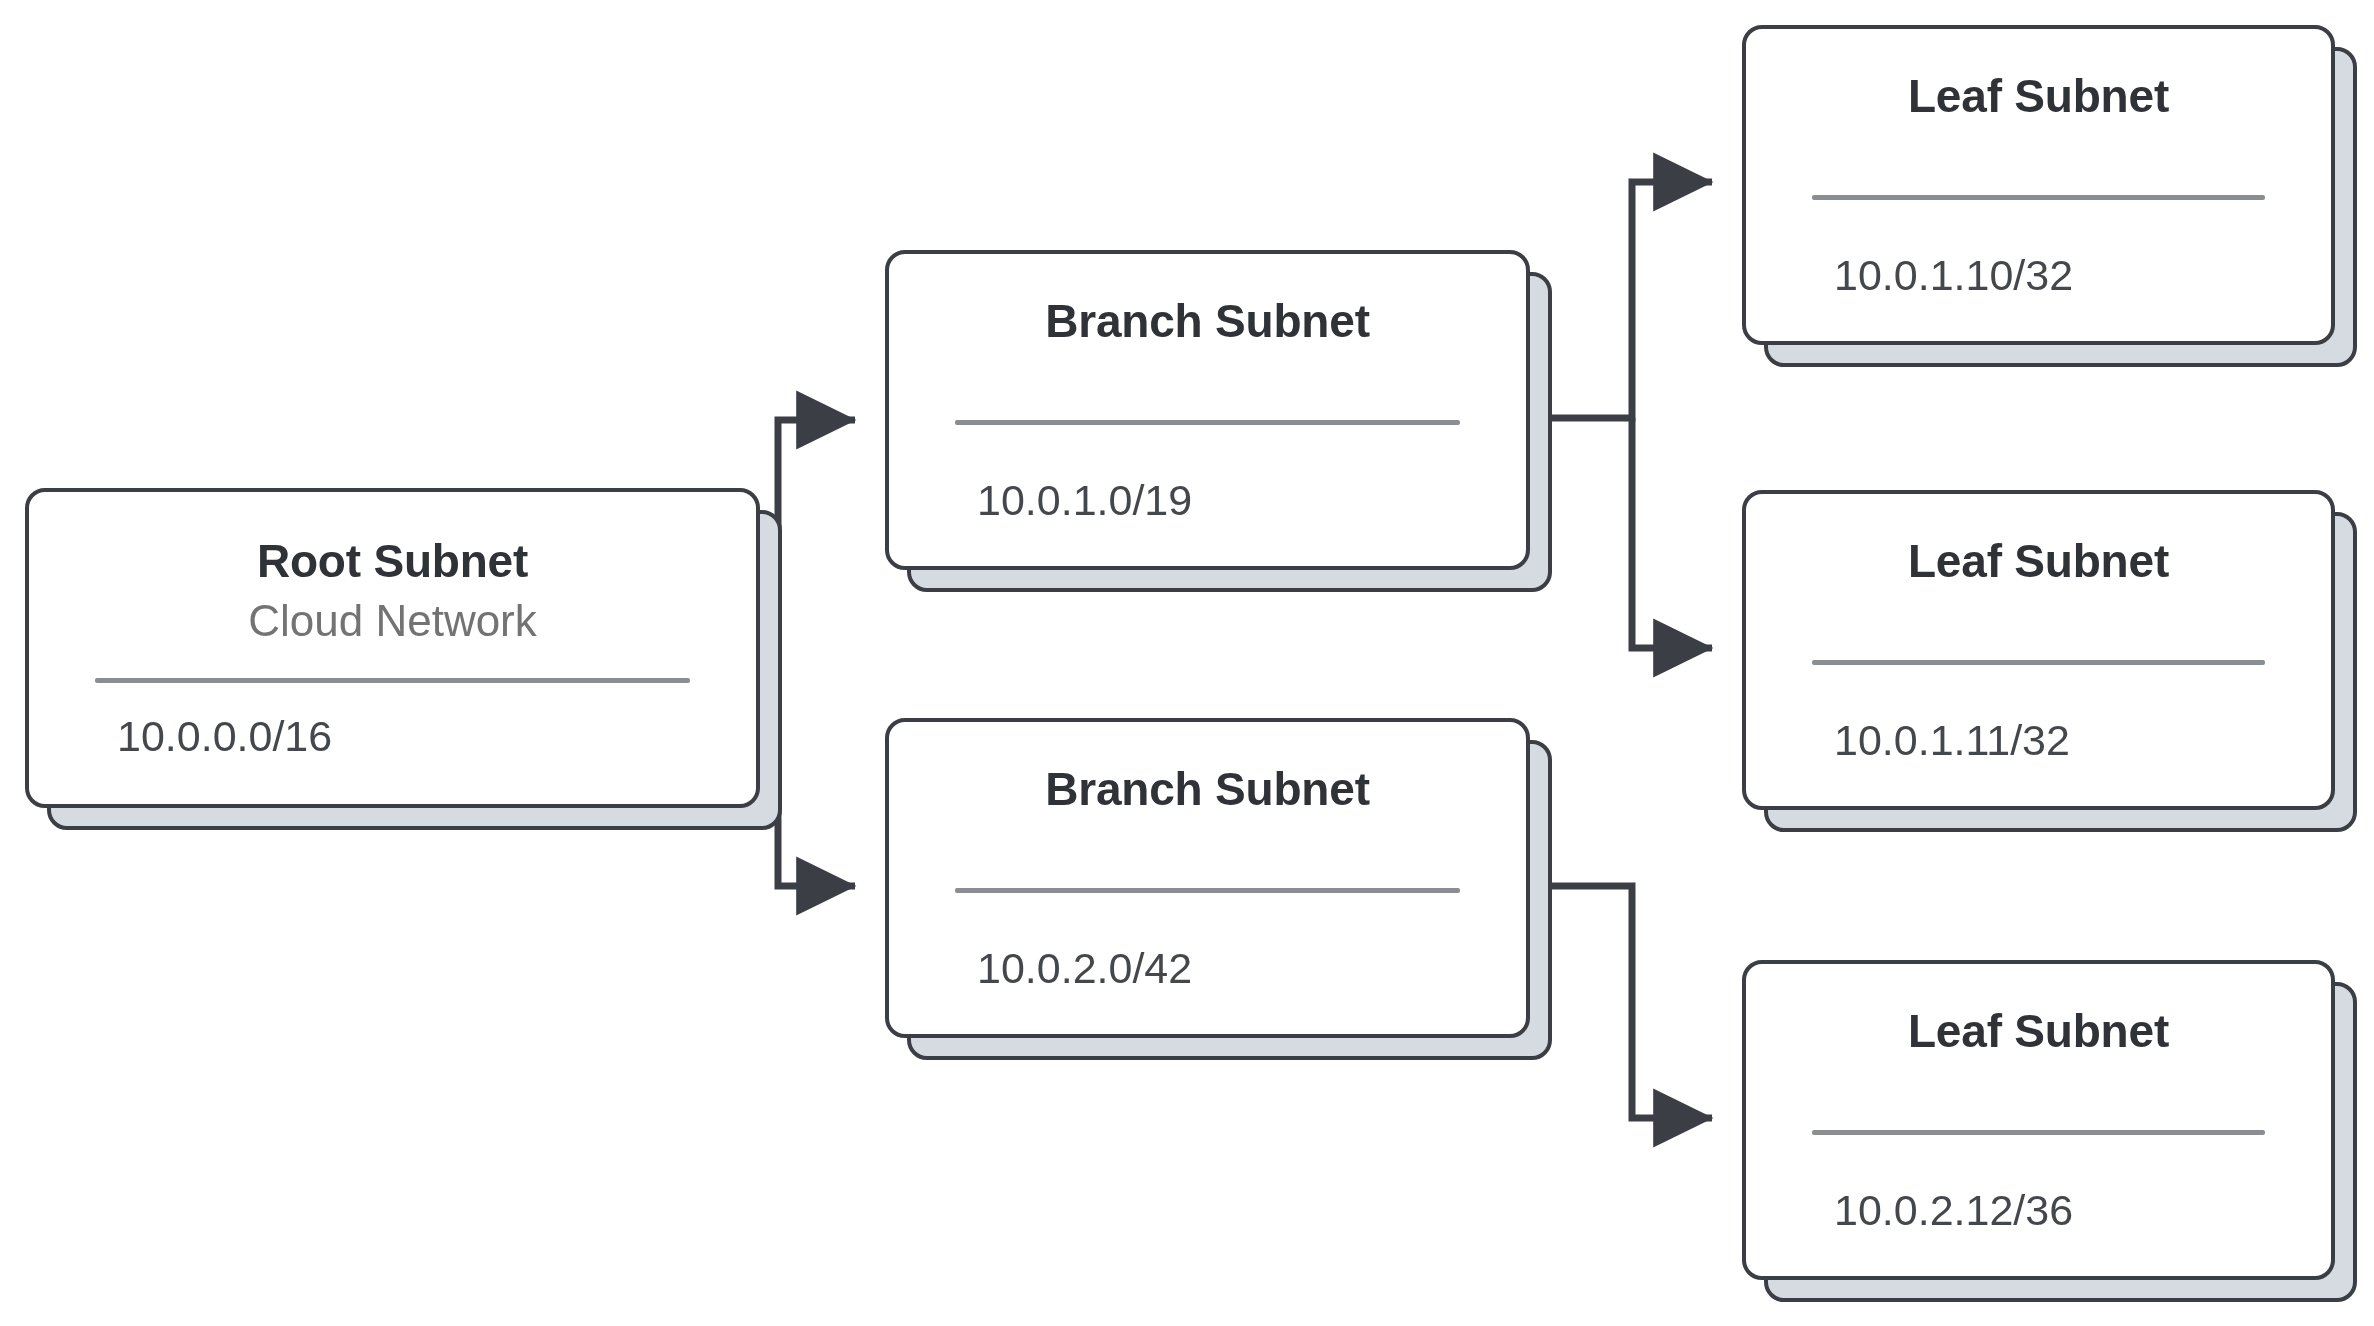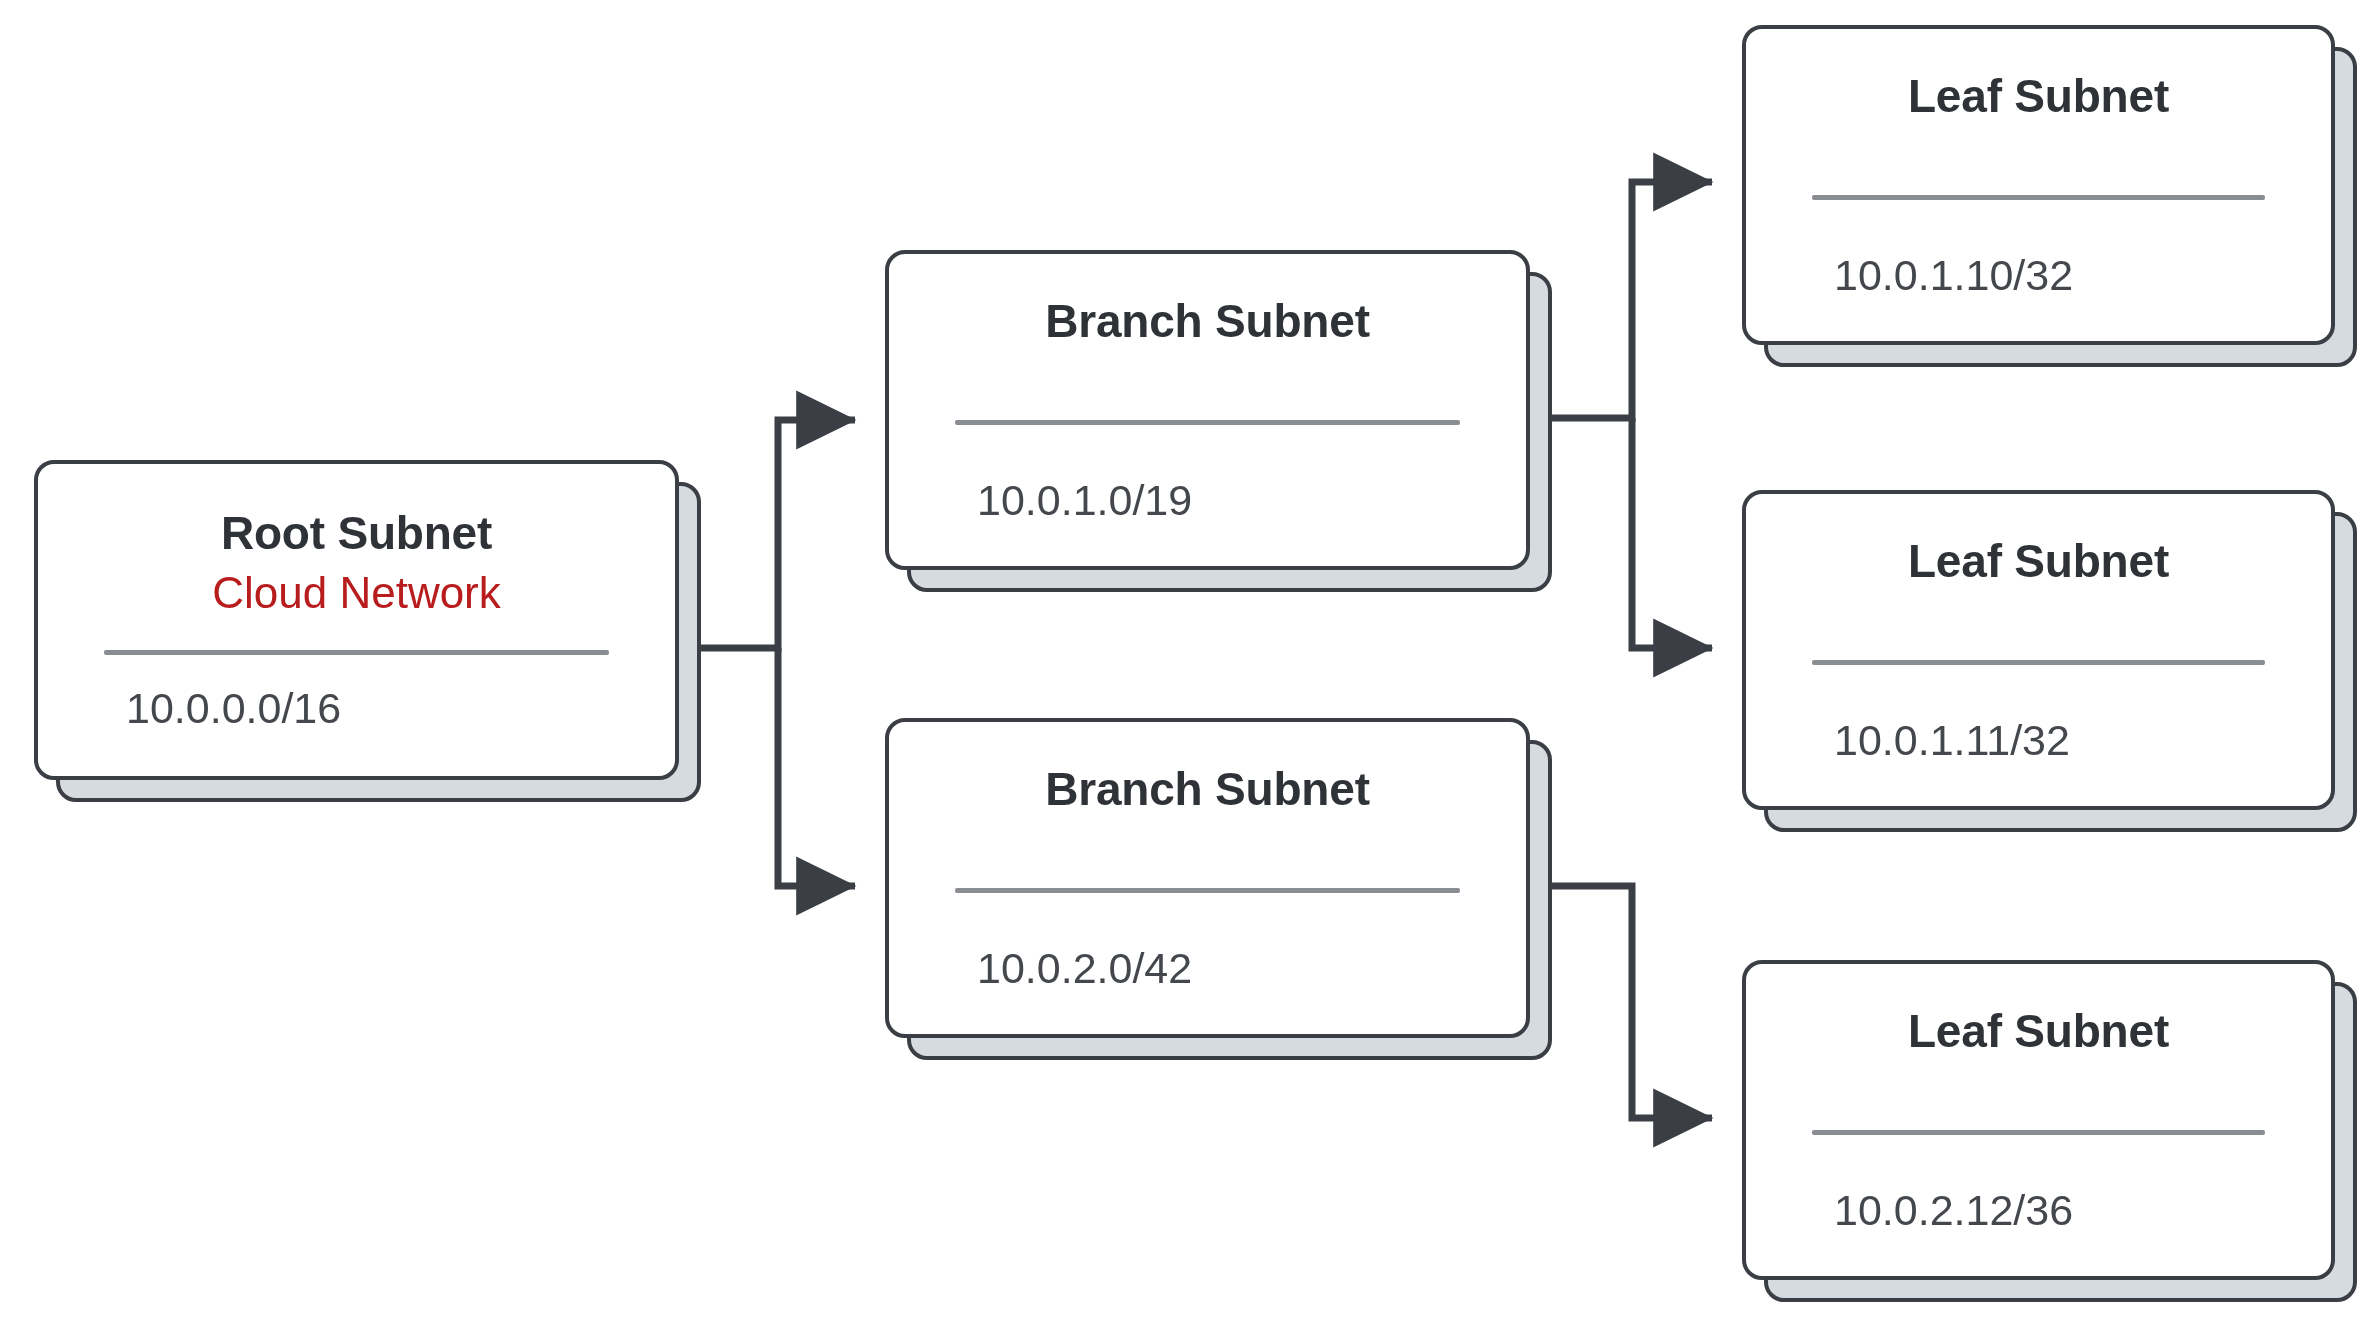--- a/index.html
+++ b/index.html
@@ -14,21 +14,21 @@
   .node{position:absolute;}
   .shadow{position:absolute;left:22px;top:22px;width:100%;height:100%;
           background:#d6dbe1;border:4px solid #3b3f45;border-radius:20px;
           box-sizing:border-box;}
   .card{position:absolute;left:0;top:0;width:100%;height:100%;
         background:#ffffff;border:4px solid #3b3f45;border-radius:20px;
         box-sizing:border-box;display:flex;flex-direction:column;
         align-items:center;justify-content:center;padding:0 44px;}
   .title{font-size:46px;font-weight:bold;color:#2f3337;letter-spacing:-0.2px;
          line-height:1.1;text-align:center;white-space:nowrap;}
-  .subtitle{font-size:44px;font-weight:normal;color:#b91c1c;line-height:1.25;
+  .subtitle{font-size:44px;font-weight:normal;color:#737373;line-height:1.25;
             text-align:center;white-space:nowrap;margin-top:6px;}
   .divider{height:5px;background:#8a8d91;border-radius:2px;align-self:stretch;
            margin:0 22px;}
   .cidr{font-size:43px;font-weight:normal;color:#44484d;line-height:1.1;
         text-align:right;white-space:nowrap;align-self:flex-start;
         margin-left:44px;}
   .gap-top-b{margin-top:30px;}
   .gap-big{margin-top:74px;}
   .gap-mid{margin-top:52px;}
 </style>
@@ -48,21 +48,21 @@
 
     <path d="M778,648 L778,886 L855,886" fill="none" stroke="#3b3f45" stroke-width="7" stroke-linecap="butt" stroke-linejoin="miter" marker-end="url(#arrow)"></path>
 
     <path d="M1532,418 L1632,418 L1632,182 L1712,182" fill="none" stroke="#3b3f45" stroke-width="7" stroke-linecap="butt" stroke-linejoin="miter" marker-end="url(#arrow)"></path>
 
     <path d="M1632,418 L1632,648 L1712,648" fill="none" stroke="#3b3f45" stroke-width="7" stroke-linecap="butt" stroke-linejoin="miter" marker-end="url(#arrow)"></path>
 
     <path d="M1532,886 L1632,886 L1632,1118 L1712,1118" fill="none" stroke="#3b3f45" stroke-width="7" stroke-linecap="butt" stroke-linejoin="miter" marker-end="url(#arrow)"></path>
   </svg>
 
-  <div class="node" style="left:25px;top:460px;width:645px;height:320px;margin-left:9px;">
+  <div class="node" style="left:25px;top:488px;width:735px;height:320px;">
     <div class="shadow"></div>
     <div class="card">
       <div class="title">Root Subnet</div>
       <div class="subtitle">Cloud Network</div>
       <div class="divider gap-top-b"></div>
       <div class="cidr gap-top-b">10.0.0.0/16</div>
     </div>
   </div>
 
   <div class="node" style="left:885px;top:250px;width:645px;height:320px;">

